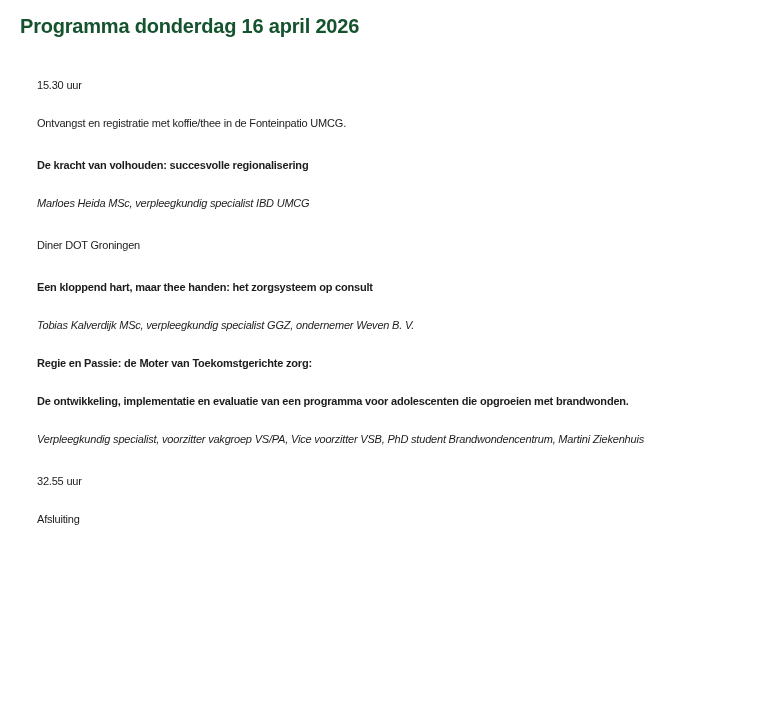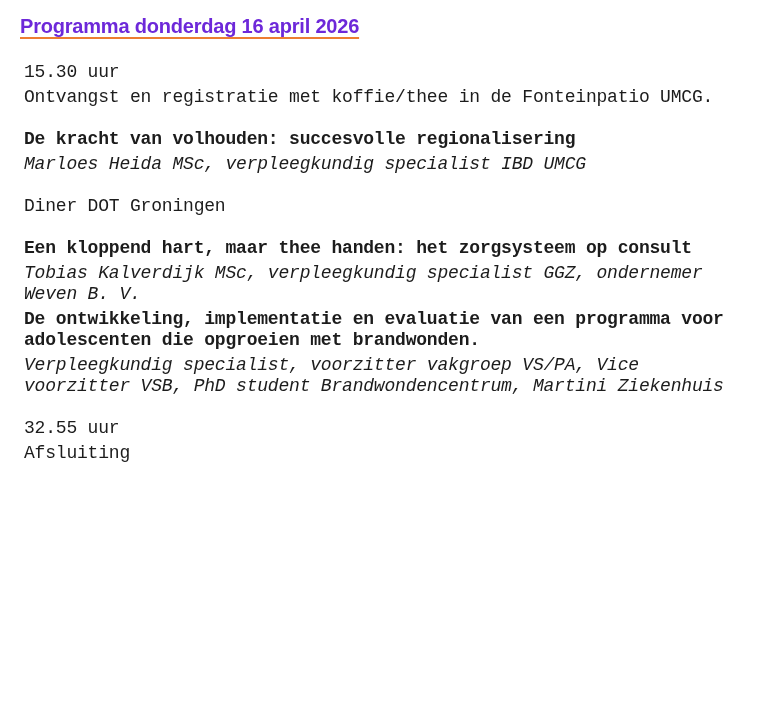--- a/index.html
+++ b/index.html
@@ -17,37 +17,35 @@
   .doc {
     box-sizing: border-box;
     width: 780px;
     padding: 13px 28px 0 20px;
   }
   .title {
     margin: 0 0 19px 0;
     font-size: 20px;
     font-weight: 700;
     letter-spacing: -0.2px;
-    color: #6d28d9;
-    text-decoration: underline;
+    color: #14532d;
     text-decoration-color: #ED7D31;
     text-decoration-thickness: 2px;
     text-underline-offset: 4px;
     display: inline-block;
   }
   .title-wrap { line-height: 26px; margin-bottom: 0; }
   .block { margin: 0 0 21px 0; }
   .block:last-child { margin-bottom: 0; }
   .line {
-    margin: 4px;
-    font-size: 18px;
+    margin: 17px;
+    font-size: 11px;
     line-height: 21px;
     letter-spacing: -0.2px;
     max-width: 732px;
-    font-family: Liberation Mono, monospace;
   }
   .bold { font-weight: 700; }
   .italic { font-style: italic; }
 </style>
 </head>
 <body>
 
 <div class="doc">
 
   <div class="title-wrap">
@@ -66,20 +64,21 @@
     <p class="line italic">Marloes Heida MSc, verpleegkundig specialist IBD UMCG</p>
   </div>
 
   <div class="block">
     <p class="line">Diner DOT Groningen</p>
   </div>
 
   <div class="block">
     <p class="line bold">Een kloppend hart, maar thee handen: het zorgsysteem op consult</p>
     <p class="line italic">Tobias Kalverdijk MSc, verpleegkundig specialist GGZ, ondernemer Weven B. V.</p>
+    <p class="line bold">Regie en Passie: de Moter van Toekomstgerichte zorg:</p>
     <p class="line bold">De ontwikkeling, implementatie en evaluatie van een programma voor adolescenten die opgroeien met brandwonden.</p>
     <p class="line italic">Verpleegkundig specialist, voorzitter vakgroep VS/PA, Vice voorzitter VSB, PhD student Brandwondencentrum, Martini Ziekenhuis</p>
   </div>
 
 
   <div class="block">
     <p class="line">32.55 uur</p>
     <p class="line">Afsluiting</p>
   </div>
 

